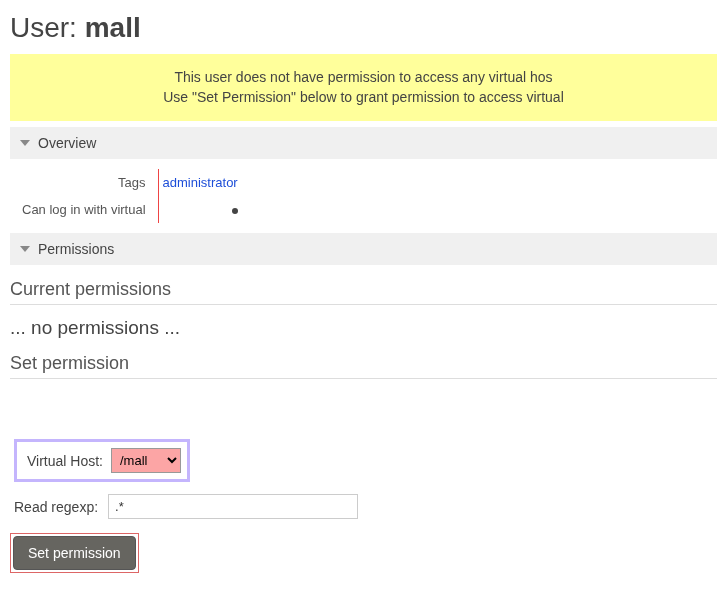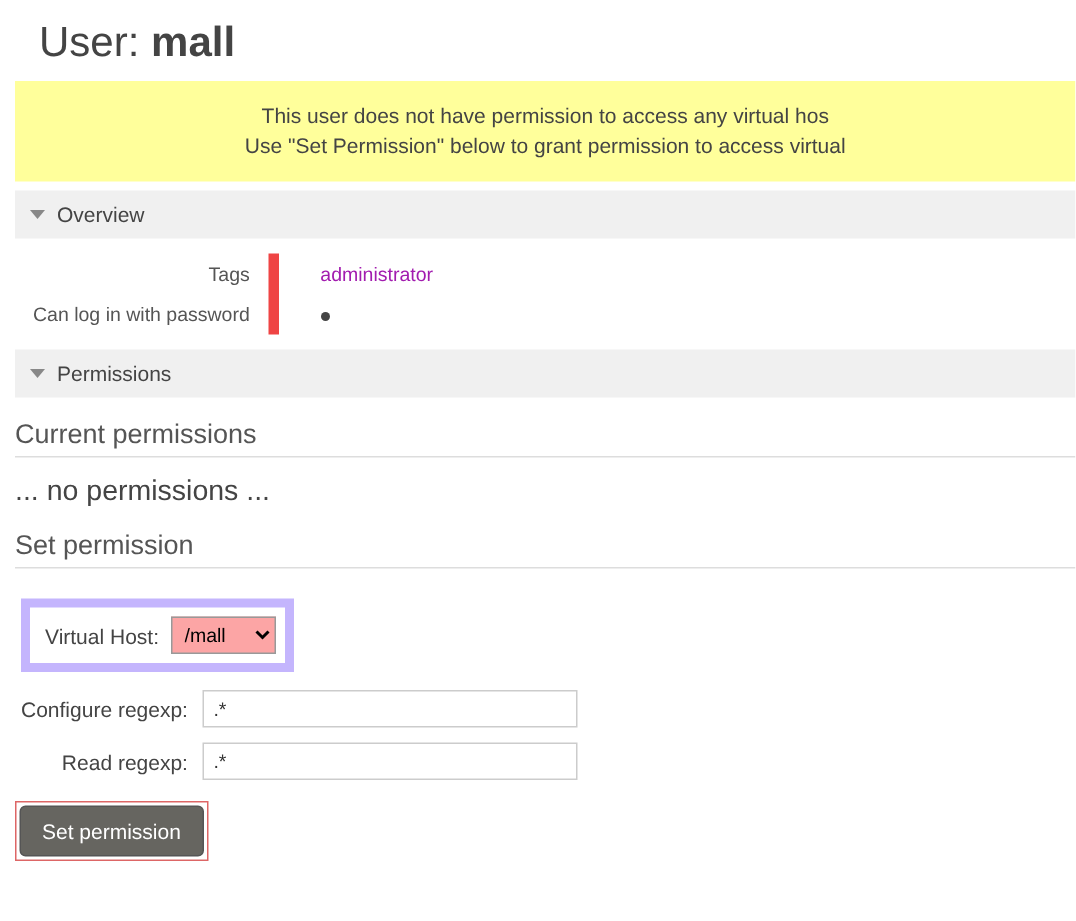--- a/index.html
+++ b/index.html
@@ -7,21 +7,21 @@
       font-family: Verdana, Geneva, sans-serif;
       font-size: 13px;
       color: #444;
       background: #fff;
       padding: 0;
       width: 717px;
     }
     h1 {
       font-size: 28px;
       font-weight: normal;
-      padding: 12px 10px 10px 26px;
+      padding: 12px 10px 10px 10px;
       color: #444;
     }
     h1 .bold { font-weight: bold; }
     .highlight {
       background: #ffff9b;
       padding: 14px 28px;
       margin: 0 0 6px 10px;
       text-align: center;
       font-size: 14px;
       color: #444;
@@ -51,28 +51,28 @@
       border-collapse: collapse;
     }
     .overview-table td {
       padding: 6px 12px;
       vertical-align: middle;
       font-size: 13px;
       color: #444;
     }
     .overview-table td.label {
       text-align: right;
-      border-right: 7px solid #ef4444;
+      border-right: 1px solid #ef4444;
       padding-right: 12px;
       color: #555;
     }
     .overview-table td.value {
-      text-align: left;
-      padding-left: 28px;
-      color: #a21caf;
+      text-align: right;
+      padding-left: 4px;
+      color: #1d4ed8;
     }
     .bullet {
       display: inline-block;
       width: 6px;
       height: 6px;
       background: #444;
       border-radius: 50%;
       vertical-align: middle;
     }
     .subheading {
@@ -115,25 +115,26 @@
     .form-table select {
       padding: 3px 4px;
       border: 1px solid #999;
       font-size: 13px;
       font-family: inherit;
       background: #fca5a5;
       min-width: 70px;
     }
     .redbox-row td { padding-top: 4px; padding-bottom: 4px; }
     .vh-wrap {
-      border: 6px solid #c4b5fd;
+      border: 3px solid #c4b5fd;
       padding: 6px 6px 6px 10px;
       display: inline-flex;
       align-items: center;
       gap: 8px;
+      margin-top: 40px;
     }
     .btn-row { margin: 0 0 0 10px; }
     .btn {
       background: #666560;
       color: #fff;
       border: 1px solid #555;
       padding: 8px 14px;
       font-size: 14px;
       font-family: inherit;
       cursor: pointer;
@@ -160,21 +161,21 @@
   <span>Overview</span>
 </div>
 
 <table class="overview-table">
   <tbody>
       <tr>
     <td class="label">Tags</td>
     <td class="value">administrator</td>
   </tr>
   <tr>
-    <td class="label">Can log in with password</td>
+    <td class="label">Can log in with virtual</td>
     <td class="value"><span class="bullet"></span></td>
   </tr>
 </tbody>
   </table>
 
 <div class="section-header">
   <span class="chevron"></span>
   <span>Permissions</span>
 </div>
 
@@ -189,24 +190,20 @@
     <td colspan="2">
       <span class="vh-wrap">
         <span>Virtual Host:</span>
         <select>
           <option>/mall</option>
         </select>
       </span>
     </td>
   </tr>
   <tr>
-    <td class="flabel">Configure regexp:</td>
-    <td><input type="text" value=".*" style=""></td>
-  </tr>
-  <tr>
     <td class="flabel">Read regexp:</td>
     <td><input type="text" value=".*" style=""></td>
   </tr>
 </tbody>
   </table>
 
 <div class="btn-row">
   <span class="btn-outline">
     <button class="btn">Set permission</button>
   </span>

